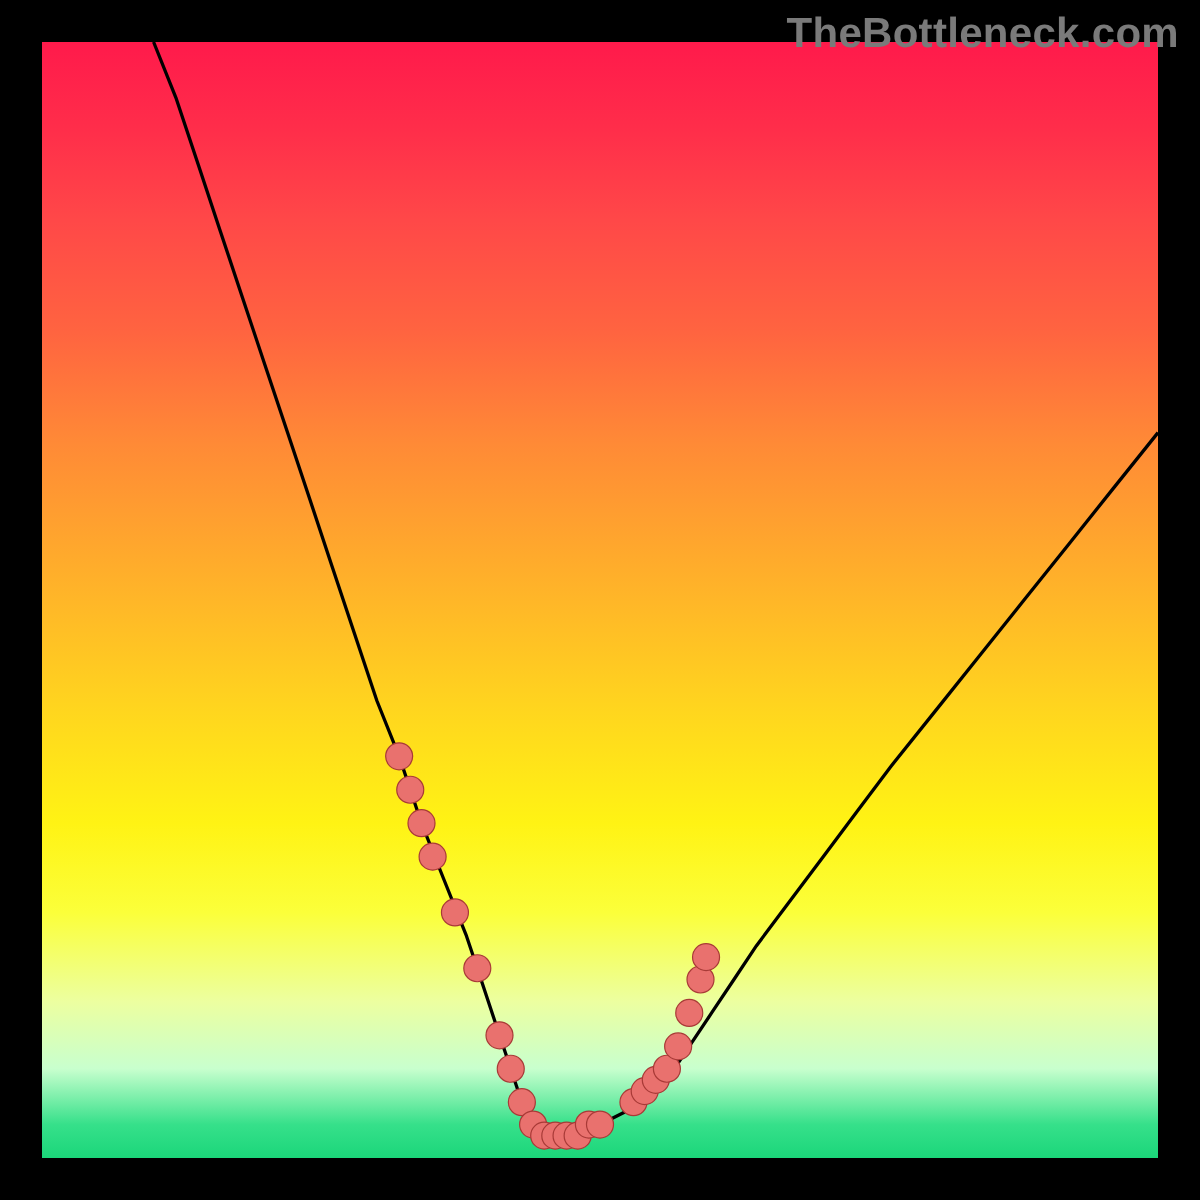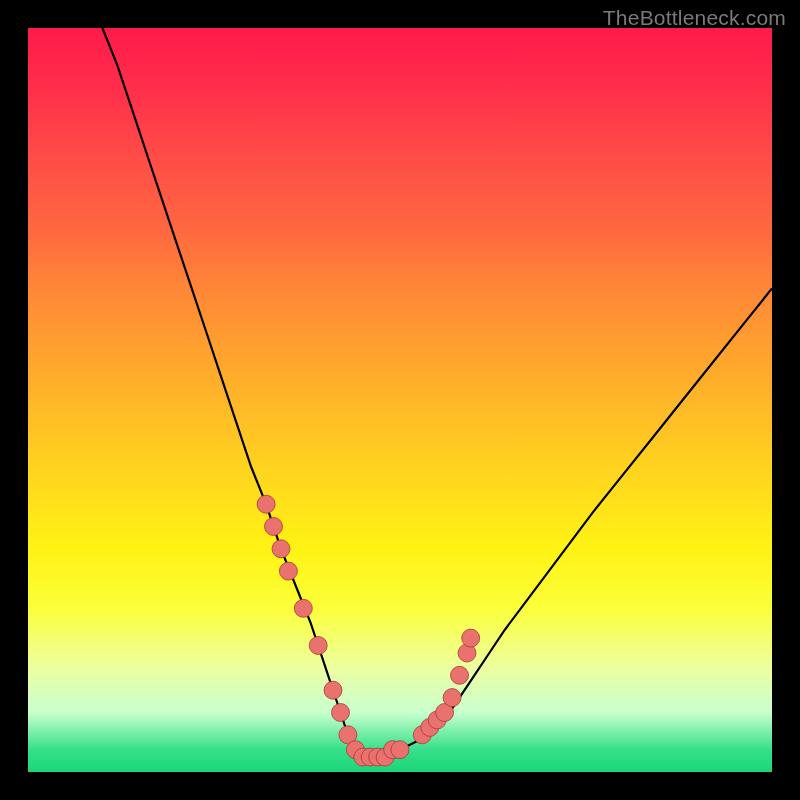--- a/index.html
+++ b/index.html
@@ -38,23 +38,23 @@
       #c8ffce 92%,
       #36e08a 97%,
       #1bd67a 100%
     );
   }
   .watermark {
     position: absolute;
     top: 6px;
     right: 14px;
     color: #7a7a7a;
-    font-size: 21px;
+    font-size: 28px;
     letter-spacing: 0.2px;
-    font-weight: 400;
+    font-weight: 700;
     user-select: none;
   }
   svg.curve {
     position: absolute;
     left: 0;
     top: 0;
     width: 744px;
     height: 744px;
     overflow: visible;
   }

